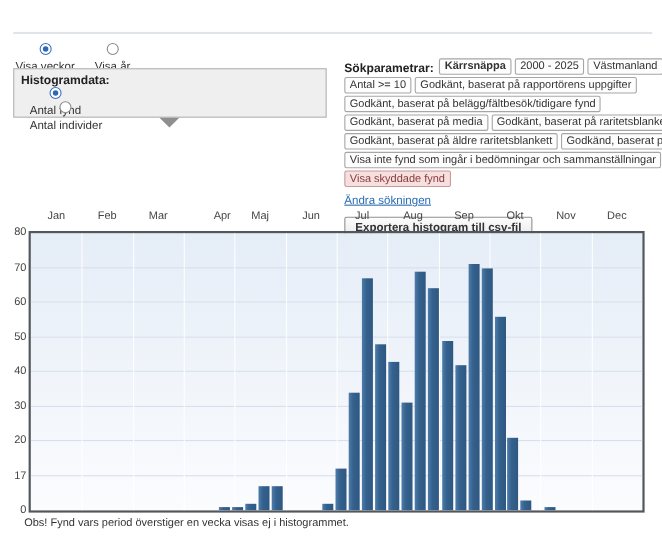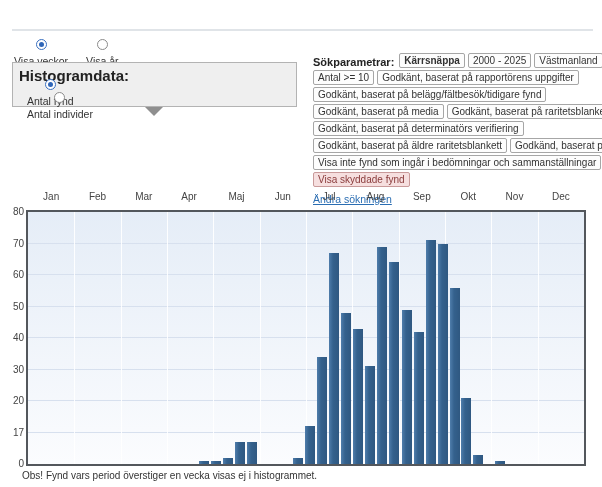--- a/index.html
+++ b/index.html
@@ -16,21 +16,21 @@
   .radio{width:11px;height:11px;border:1px solid #8b8b8b;border-radius:50%;background:#fff;
          display:inline-block;position:relative;box-sizing:border-box;flex:0 0 auto;}
   .radio-item.checked .radio{border-color:#3a70c0;}
   .radio-item.checked .radio::after{content:'';position:absolute;left:2px;top:2px;right:2px;bottom:2px;
          border-radius:50%;background:#2f66b8;}
   .radio-label{font-size:10.5px;color:#333;}
 
   
   .hist-box{position:absolute;left:12px;top:62px;width:285px;height:45px;background:#efefef;
             border:1px solid #b3b3b3;box-sizing:border-box;}
-  .hist-box-label{position:absolute;left:6px;top:4px;font-size:15px;font-weight:bold;color:#222;}
+  .hist-box-label{position:absolute;left:6px;top:4px;font-size:11px;font-weight:bold;color:#222;}
   .hist-box .radio-item{position:absolute;left:14px;}
   .hist-box .radio-item.opt0{top:16px;}
   .hist-box .radio-item.opt1{top:29px;}
   .box-arrow{position:absolute;left:145px;top:107px;width:0;height:0;
              border-left:9px solid transparent;border-right:9px solid transparent;
              border-top:9px solid #8f8f8f;}
 
   
   .search-params{position:absolute;left:313px;top:53px;width:289px;}
   .tag-row{display:flex;align-items:flex-end;gap:3px;margin-bottom:2px;white-space:nowrap;}
@@ -101,43 +101,40 @@
           <span class="tag">Godkänt, baserat på rapportörens uppgifter</span>
         </div>
         <div class="tag-row">
           <span class="tag">Godkänt, baserat på belägg/fältbesök/tidigare fynd</span>
         </div>
         <div class="tag-row">
           <span class="tag">Godkänt, baserat på media</span>
           <span class="tag">Godkänt, baserat på raritetsblankett</span>
         </div>
         <div class="tag-row">
-          <span class="tag">Godkänt, baserat på determinatörs verifiering</span>
-        </div>
-        <div class="tag-row">
           <span class="tag">Godkänt, baserat på äldre raritetsblankett</span>
           <span class="tag">Godkänd, baserat på referens</span>
         </div>
         <div class="tag-row">
           <span class="tag">Visa inte fynd som ingår i bedömningar och sammanställningar</span>
         </div>
         <div class="tag-row">
           <span class="tag tag-protected">Visa skyddade fynd</span>
         </div>
       </div>
     <a class="edit-link">Ändra sökningen</a>
     <br>
     <button class="export-btn">Exportera histogram till csv-fil</button>
   </div>
 
   <div class="month-axis">
       <span class="month-label" style="left: 23.1667px;">Jan</span>
       <span class="month-label" style="left: 69.5px;">Feb</span>
       <span class="month-label" style="left: 115.833px;">Mar</span>
-      <span class="month-label" style="left: 161px; text-align: center;">Apr</span>
+      <span class="month-label" style="left: 174px; text-align: center;">Apr</span>
       <span class="month-label" style="left: 208.5px;">Maj</span>
       <span class="month-label" style="left: 254.833px;">Jun</span>
       <span class="month-label" style="left: 301.167px;">Jul</span>
       <span class="month-label" style="left: 347.5px;">Aug</span>
       <span class="month-label" style="left: 393.833px;">Sep</span>
       <span class="month-label" style="left: 440.167px;">Okt</span>
       <span class="month-label" style="left: 486.5px;">Nov</span>
       <span class="month-label" style="left: 532.833px;">Dec</span>
     </div>
   <div class="y-axis">

